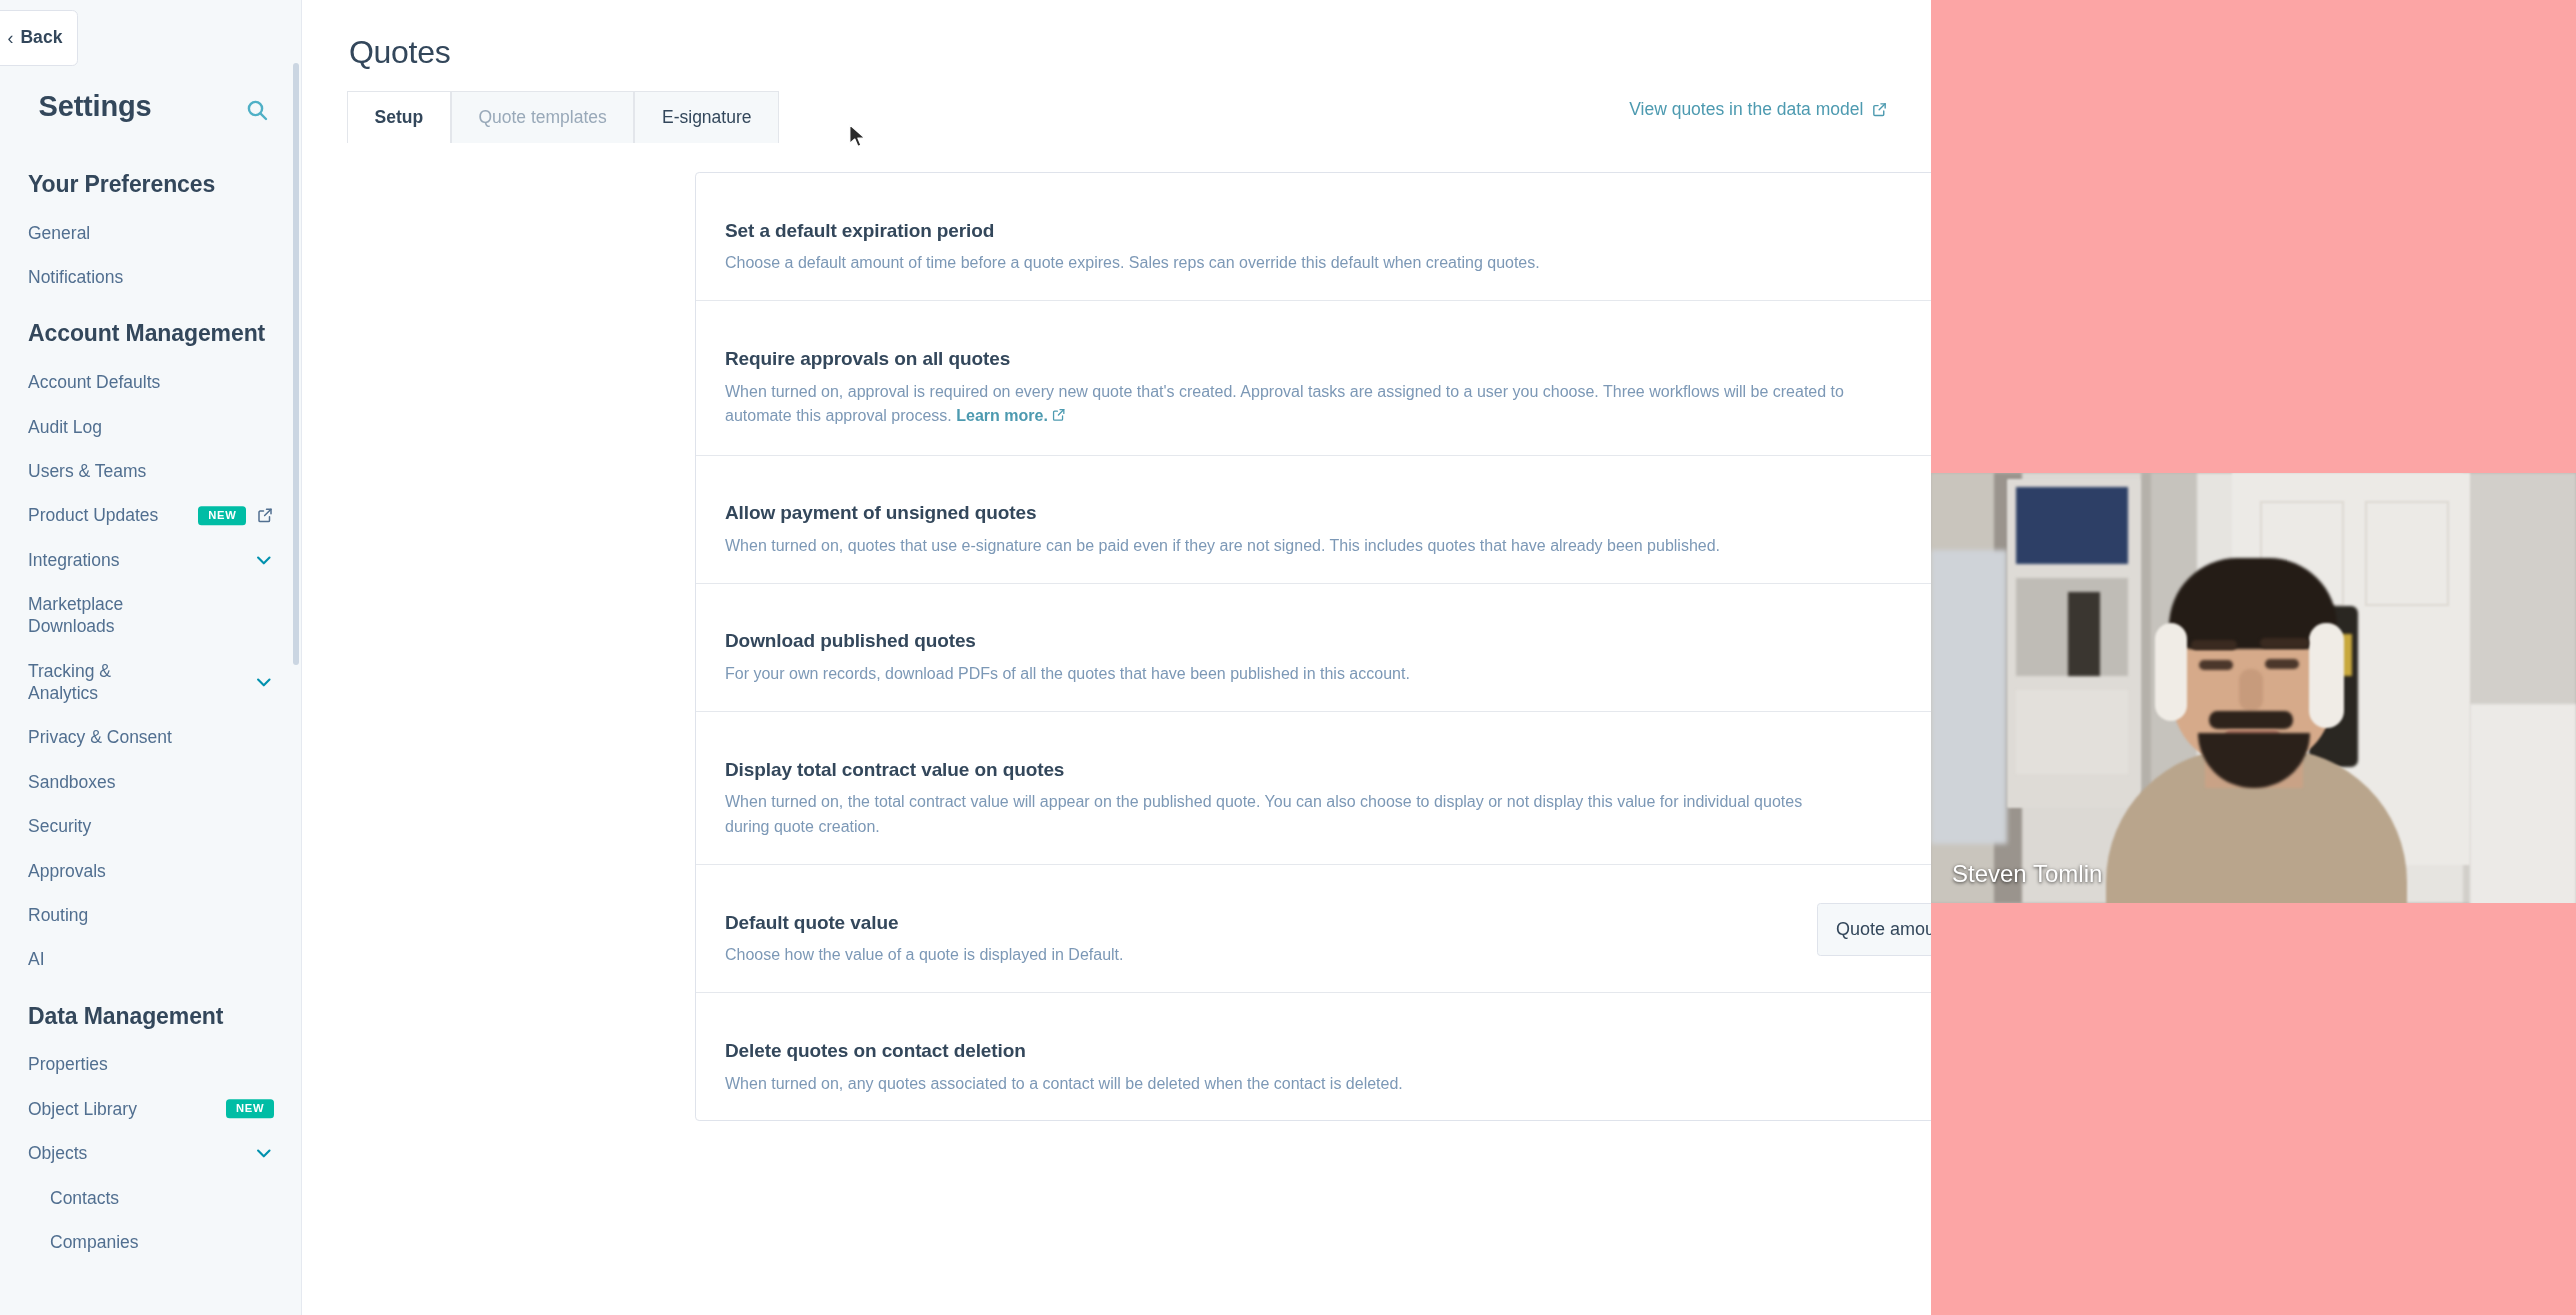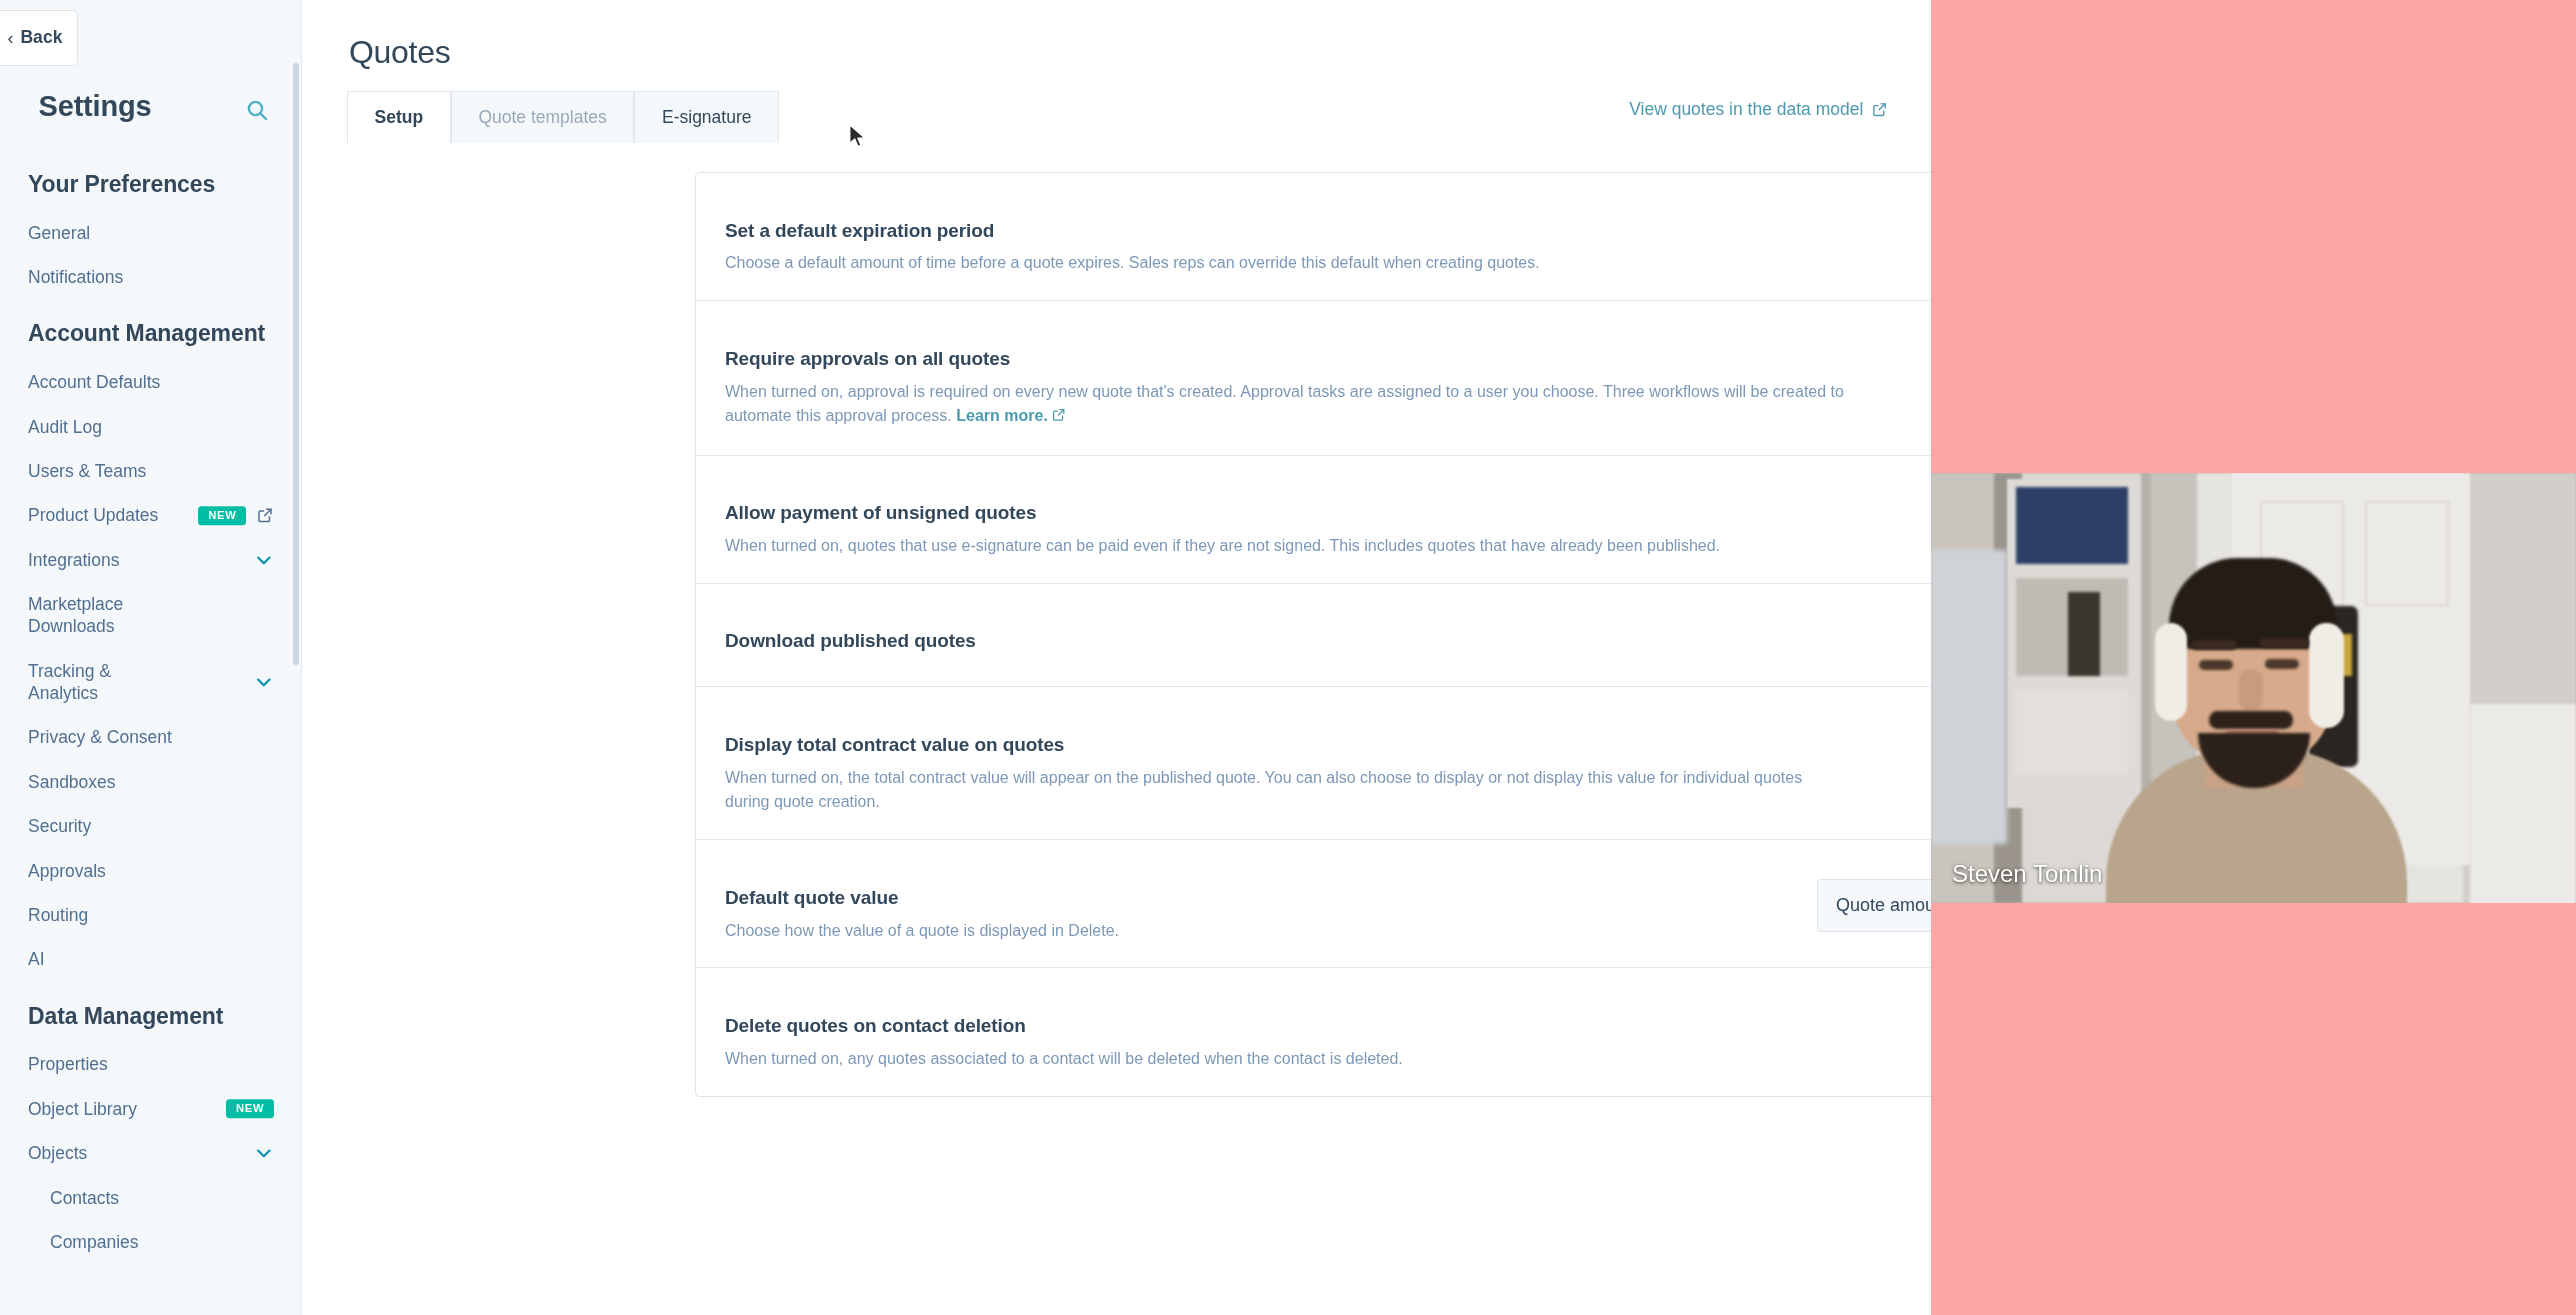--- a/index.html
+++ b/index.html
@@ -492,41 +492,42 @@
             <div class="right">
               <div class="toggle">
                 <div class="knob"></div>
                 <div class="state">OFF</div>
               </div>
             </div>
           </div>
           <div class="row">
             <div class="left">
               <div class="h">Download published quotes</div>
+              <div class="d">For your own records, download PDFs of all the quotes that have been published in this account.</div>
             </div>
             <div class="right">
               <button class="btn-download">Download</button>
             </div>
           </div>
           <div class="row">
             <div class="left">
               <div class="h">Display total contract value on quotes</div>
               <div class="d">When turned on, the total contract value will appear on the published quote. You can also choose to display or not display this value for individual quotes during quote creation.</div>
             </div>
             <div class="right">
               <div class="toggle">
                 <div class="knob"></div>
                 <div class="state">OFF</div>
               </div>
             </div>
           </div>
           <div class="row">
             <div class="left">
               <div class="h">Default quote value</div>
-              <div class="d">Choose how the value of a quote is displayed in Delete.</div>
+              <div class="d">Choose how the value of a quote is displayed in Default.</div>
             </div>
             <div class="right">
               <div class="select-box">
                 <span class="val">Quote amount</span>
                 <span class="caret"></span>
               </div>
             </div>
           </div>
           <div class="row">
             <div class="left">

